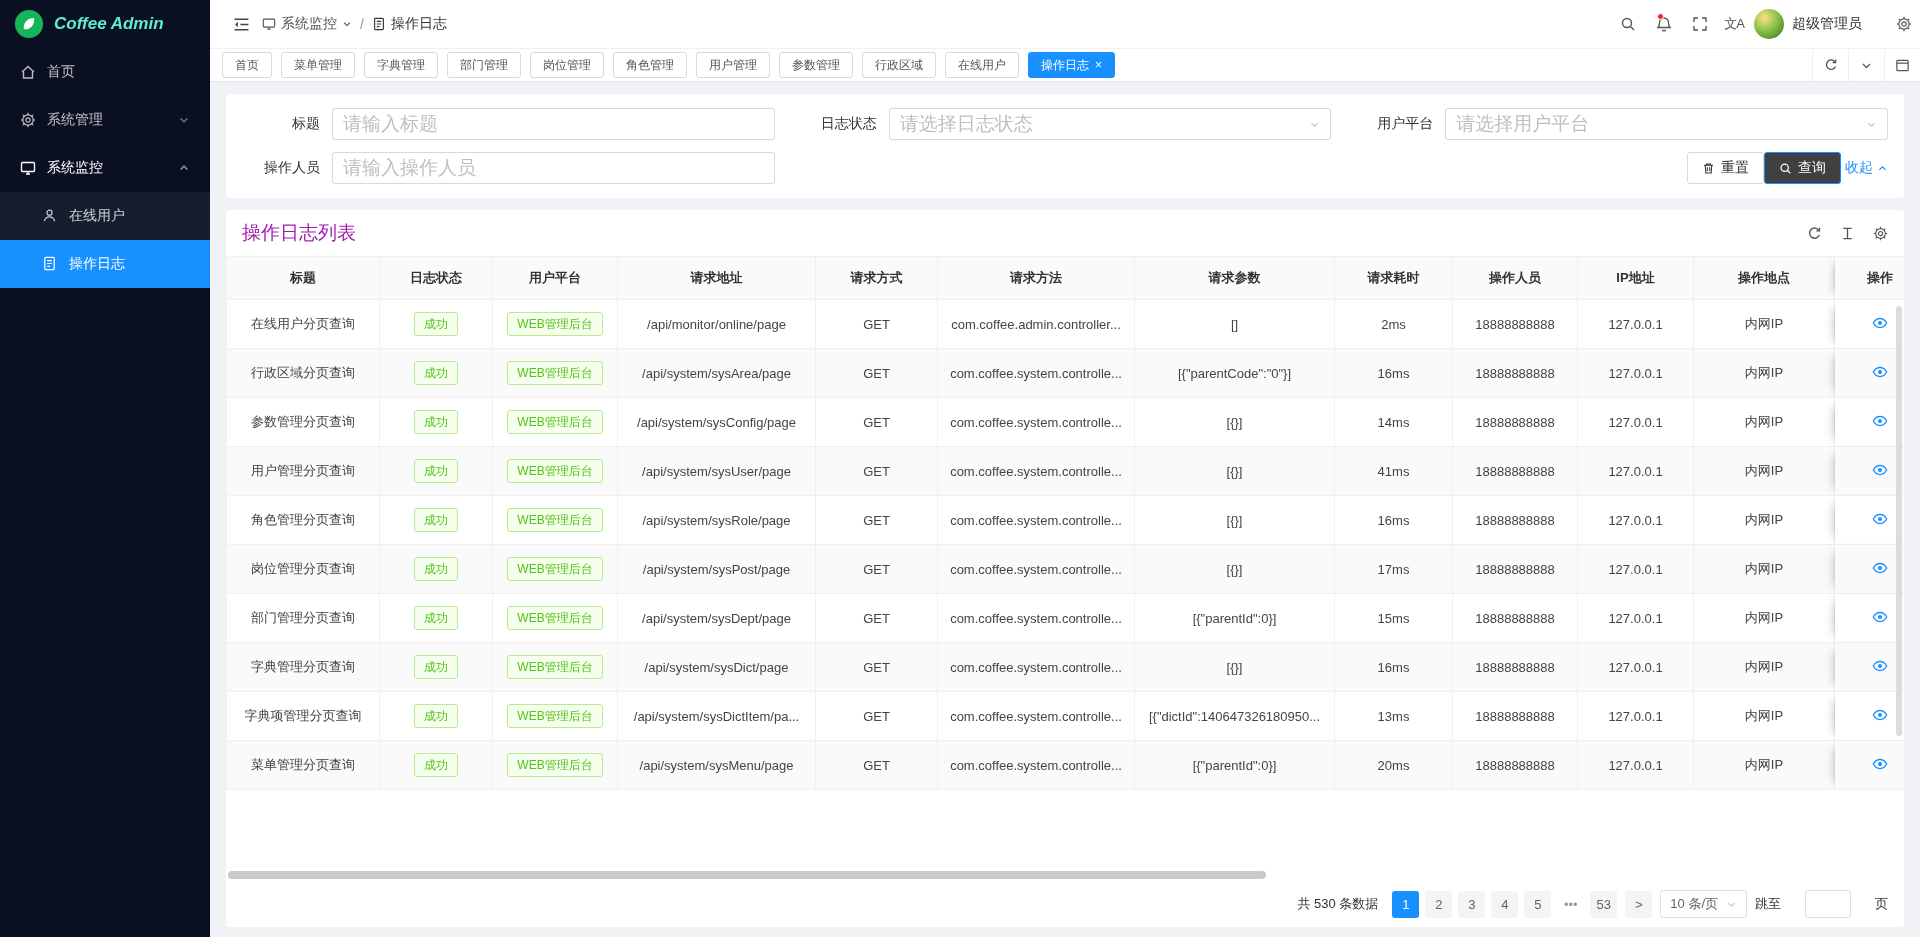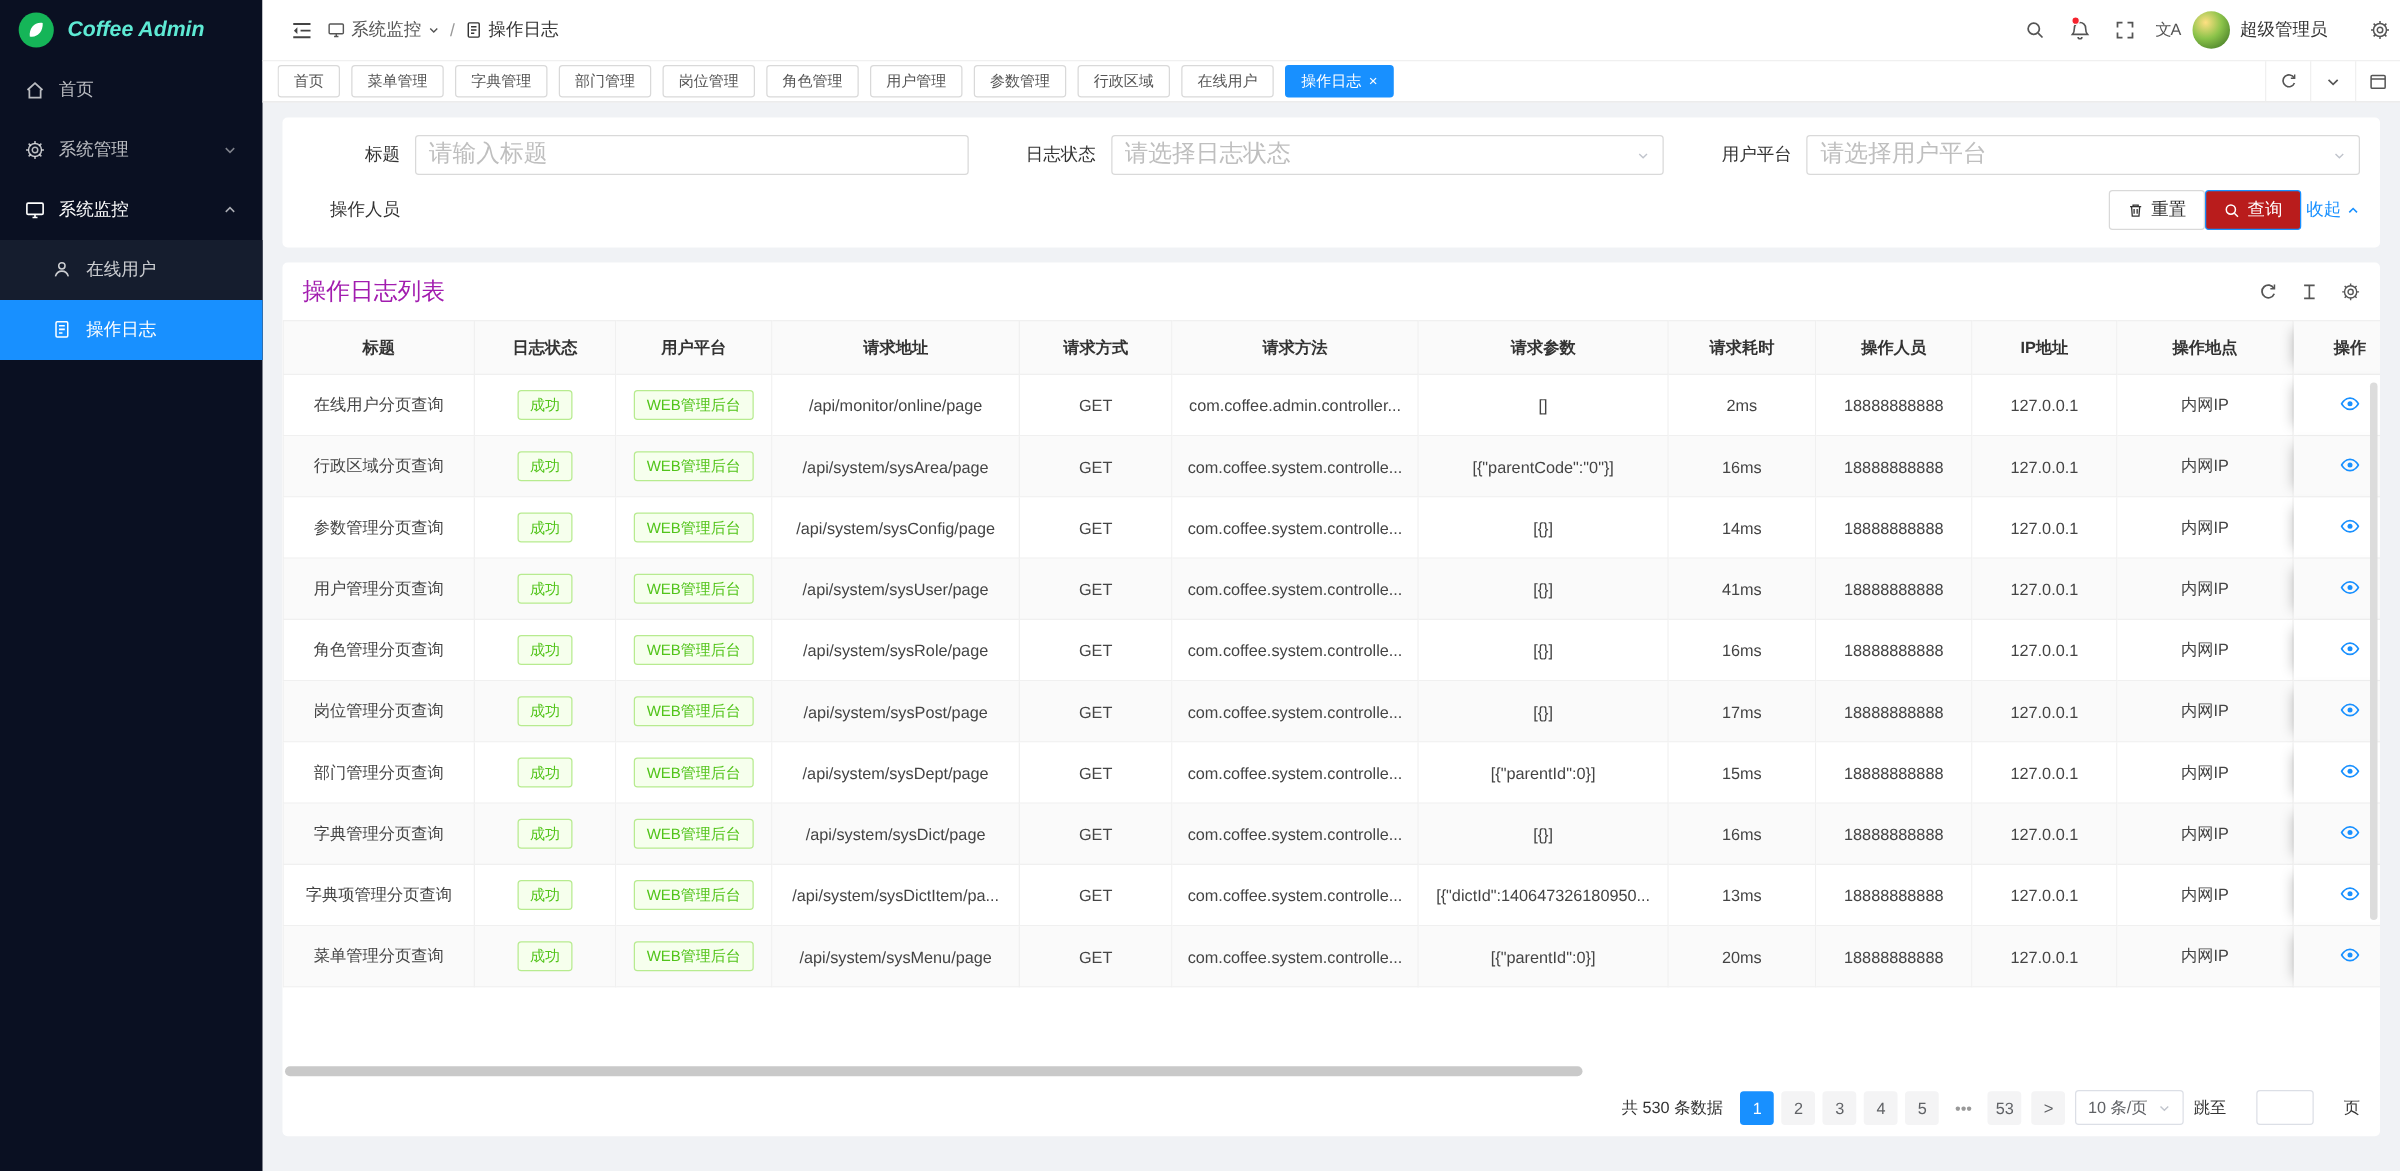--- a/index.html
+++ b/index.html
@@ -51,36 +51,36 @@
   .tabs { display:flex; align-items:center; gap:9px; flex:1; overflow:hidden; }
   .tab { height:26px; display:inline-flex; align-items:center; gap:6px; padding:0 12px;
     border:1px solid #d9d9d9; border-radius:3px; background:#fff; font-size:12px; color:#555;
     cursor:pointer; white-space:nowrap; }
   .tab.active { background:#1890ff; border-color:#1890ff; color:#fff; }
   .tab-close { font-size:12px; line-height:1; cursor:pointer; }
   .tab-action { width:36px; display:flex; align-items:center; justify-content:center;
     border-left:1px solid #f0f0f0; color:#555; cursor:pointer; }
 
   
-  .content { flex:1; min-height:0; padding:12px 16px 28px; display:flex; flex-direction:column; }
+  .content { flex:1; min-height:0; padding:12px 16px 10px; display:flex; flex-direction:column; }
 
   .filter-card { background:#fff; border-radius:4px; padding:14px 16px; }
   .filter-grid { display:grid; grid-template-columns:1fr 1fr 1fr; column-gap:24px; row-gap:12px; }
   .form-item { display:flex; align-items:center; min-width:0; }
   .form-label { width:78px; flex-shrink:0; text-align:right; margin-right:12px; font-size:14px; color:#333; }
   .form-field { flex:1; height:32px; border:1px solid #d9d9d9; border-radius:3px; background:#fff;
     display:flex; align-items:center; padding:0 10px; }
   .form-field input { flex:1; min-width:0; border:none; outline:none; font-size:19px; color:#333;
     background:transparent; font-family:inherit; }
   .form-field input::placeholder { color:#bfbfbf; }
   .sel-arrow { color:#c0c4cc; flex-shrink:0; }
   .filter-actions { grid-column:3; display:flex; align-items:center; justify-content:flex-end; }
   .btn { height:32px; padding:0 14px; border:1px solid #d9d9d9; border-radius:3px; background:#fff;
     font-size:14px; color:#333; display:inline-flex; align-items:center; gap:6px; cursor:pointer; }
-  .btn-primary { background:#b91c1c; border-color:#1890ff; color:#fff; }
+  .btn-primary { background:#404040; border-color:#1890ff; color:#fff; }
   .link-collapse { color:#1890ff; font-size:14px; display:inline-flex; align-items:center; gap:4px;
     cursor:pointer; margin-left:4px; }
 
   
   .table-card { background:#fff; border-radius:4px; margin-top:12px; flex:1; min-height:0;
     display:flex; flex-direction:column; overflow:hidden; position:relative; }
   .card-head { height:46px; flex-shrink:0; display:flex; align-items:center; padding:0 16px; }
   .card-title { font-size:19px; color:#a21caf; }
   .card-tools { margin-left:auto; display:flex; align-items:center; gap:18px; color:#555; }
   .tool-icon { cursor:pointer; }
@@ -363,20 +363,23 @@
               <input type="text" readonly="" placeholder="请选择用户平台" style="">
               <span class="sel-arrow">
                 <svg viewBox="0 0 16 16" width="11" height="11" fill="none" stroke="currentColor" stroke-width="1.6">
                     <path d="M3.5 6l4.5 4.5L12.5 6"></path>
                   </svg>
               </span>
             </div>
           </div>
           <div class="form-item">
             <label class="form-label">操作人员</label>
+            <div class="form-field">
+              <input type="text" placeholder="请输入操作人员" style="">
+            </div>
           </div>
           <div class="filter-actions">
             <button class="btn">
               <span>
                 <svg viewBox="0 0 16 16" width="13" height="13" fill="none" stroke="currentColor" stroke-width="1.3">
                     <path d="M2.5 4h11M5.5 4V2.5h5V4M4 4l.7 9.5h6.6L12 4M6.5 6.5v4.5M9.5 6.5v4.5"></path>
                   </svg>
               </span>
               <span>重置</span>
             </button>

